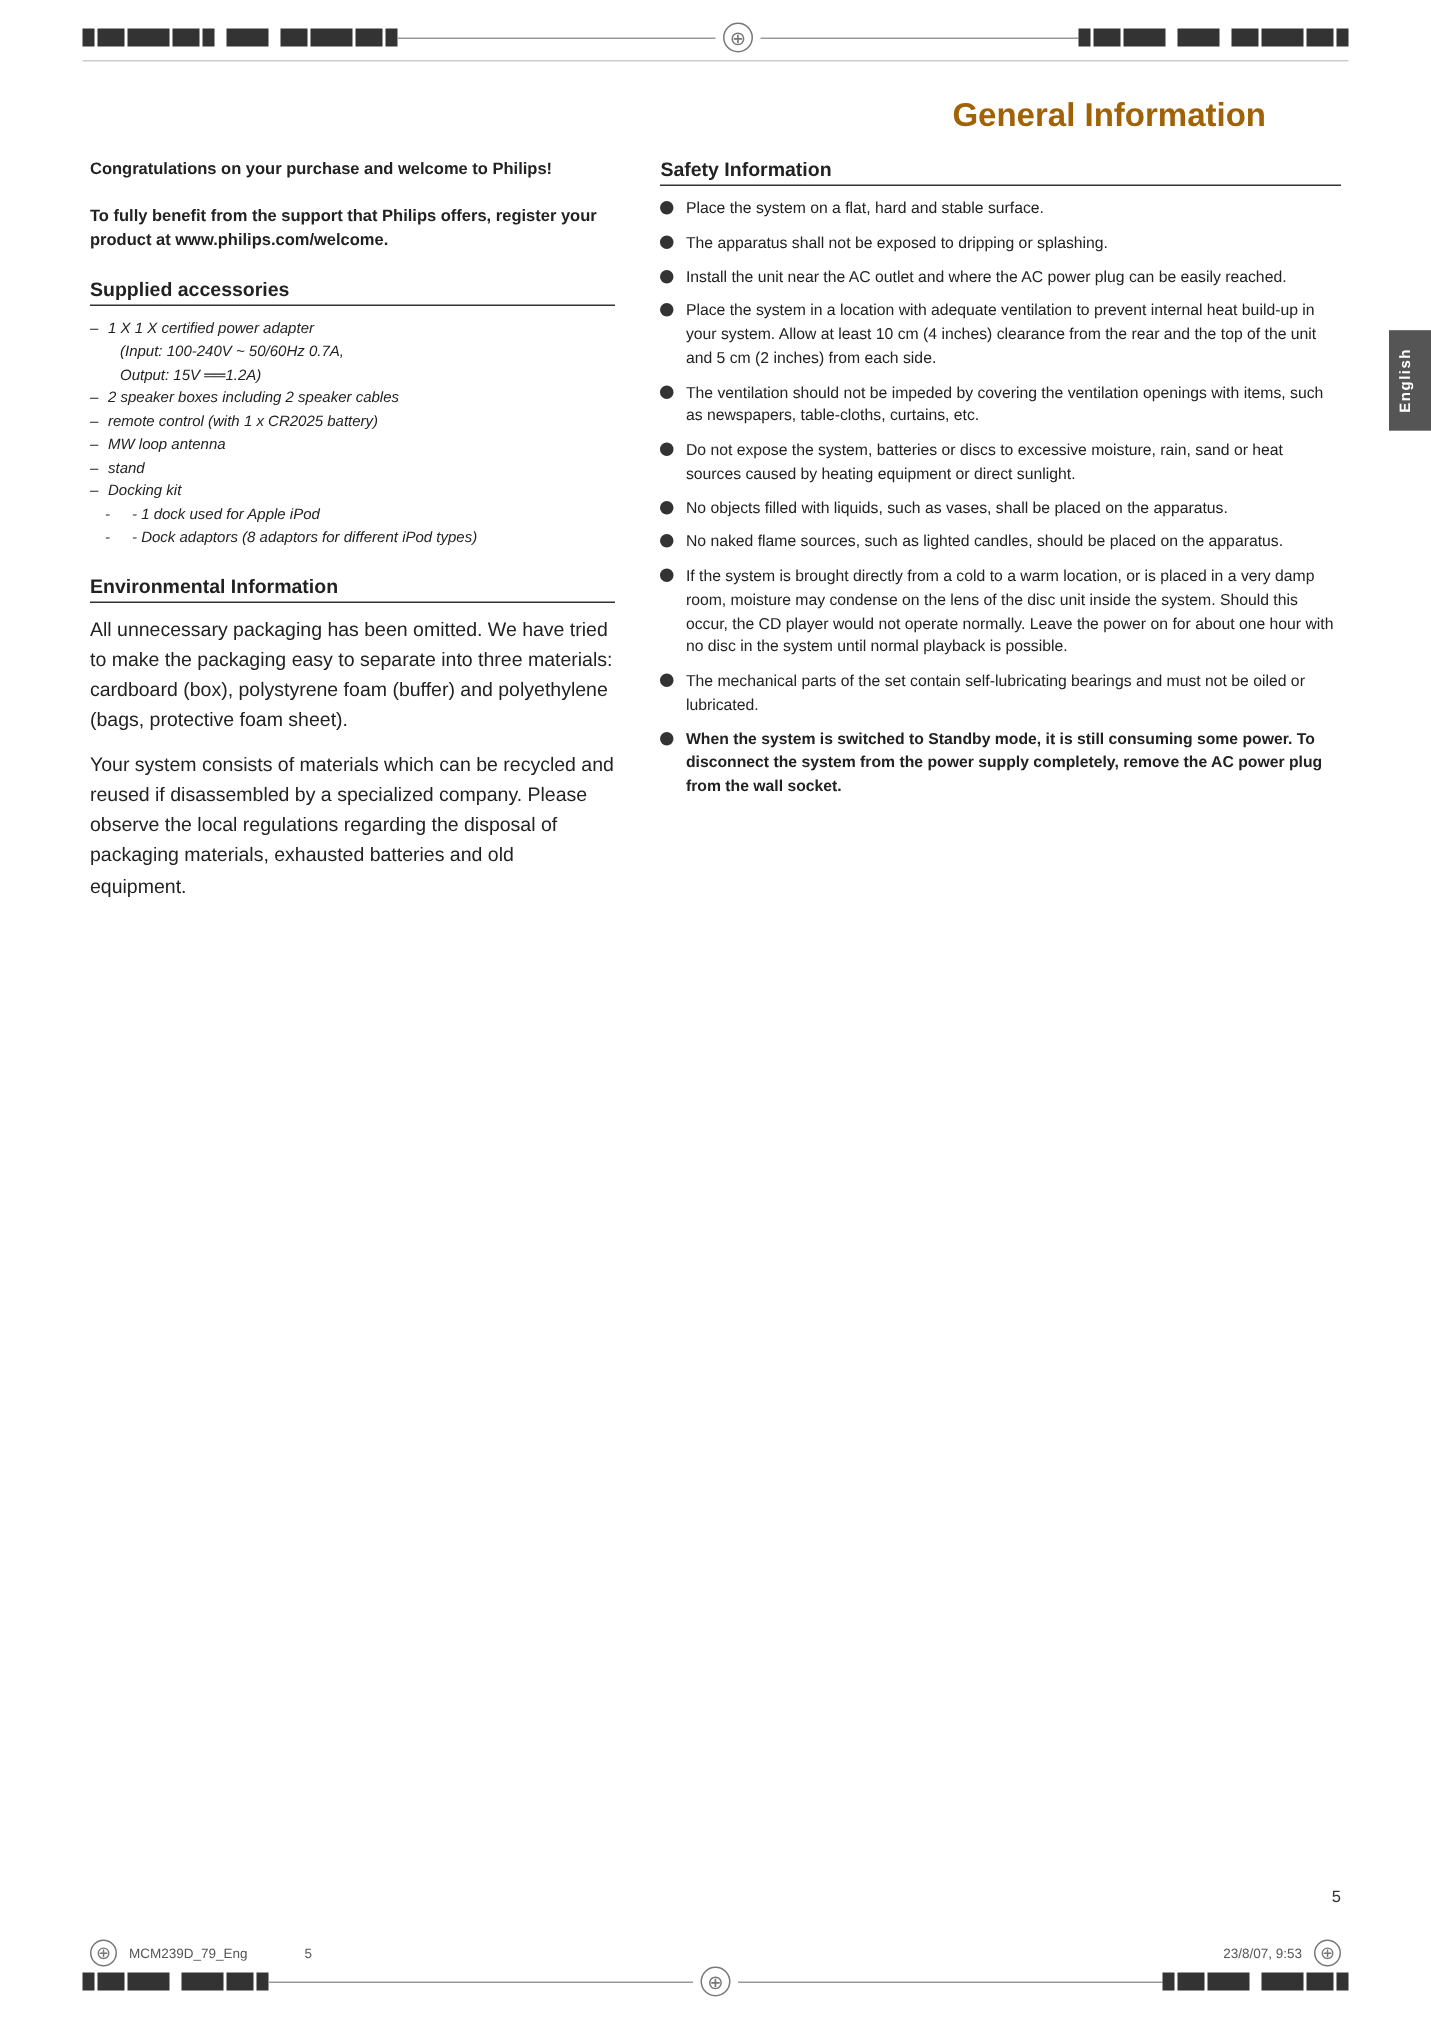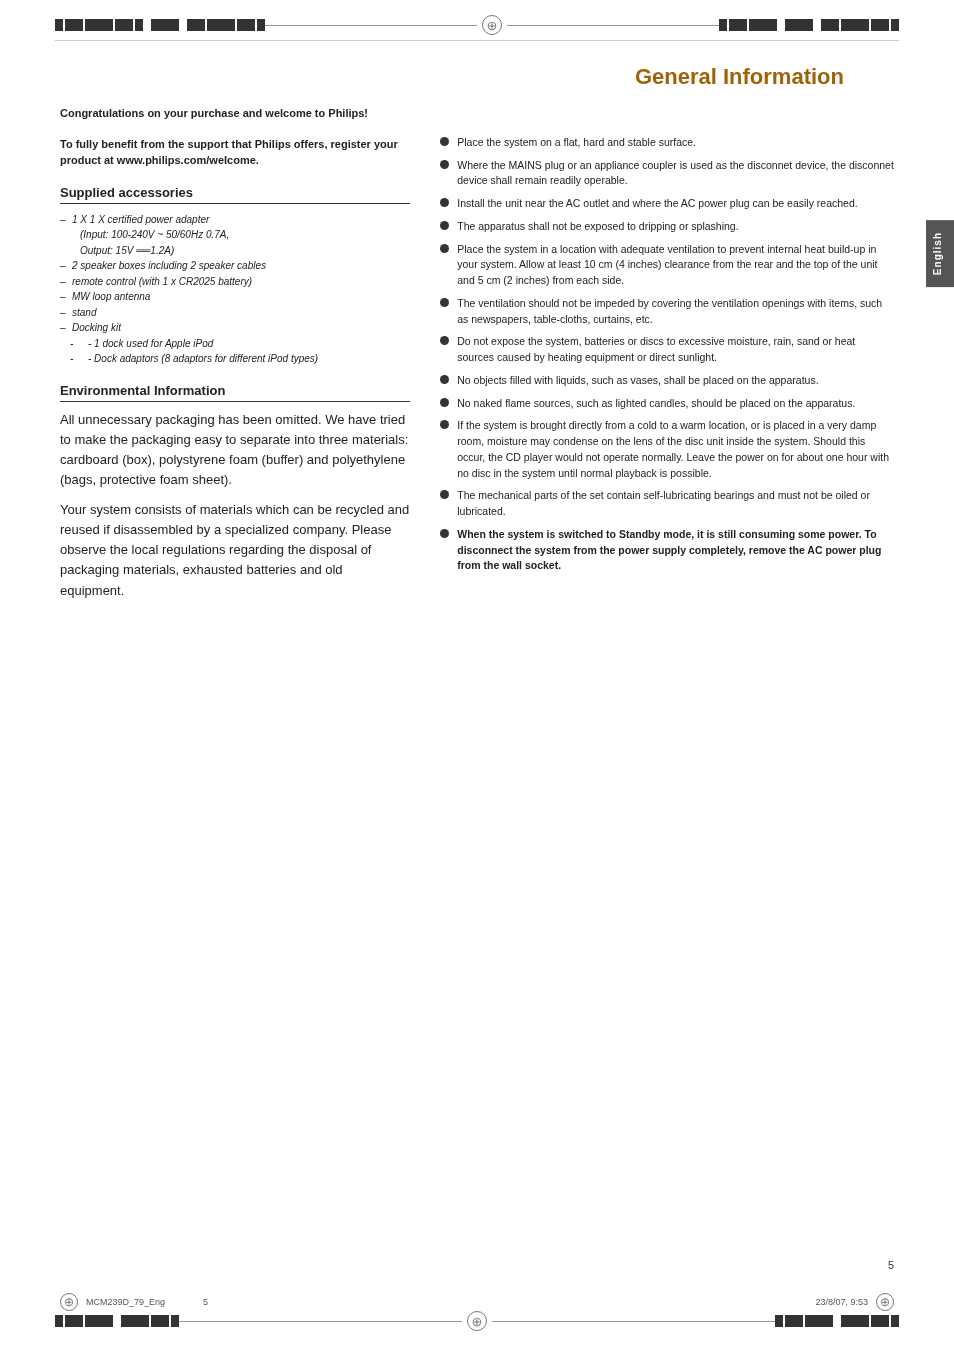--- a/index.html
+++ b/index.html
@@ -40,21 +40,20 @@
       transform: rotate(180deg);
       padding: 12px 6px;
       letter-spacing: 1px;
     }
 
     
     .main-content {
       display: flex;
       padding: 10px 60px 20px 60px;
       gap: 30px;
-      align-items: center;
     }
 
     
     .left-column {
       width: 42%;
       flex-shrink: 0;
     }
 
     
     .right-column {
@@ -272,36 +271,33 @@
     </ul>
 
     <div class="env-section">
       <div class="section-title">Environmental Information</div>
       <p class="env-text">All unnecessary packaging has been omitted. We have tried to make the packaging easy to separate into three materials: cardboard (box), polystyrene foam (buffer) and polyethylene (bags, protective foam sheet).</p>
       <p class="env-text">Your system consists of materials which can be recycled and reused if disassembled by a specialized company. Please observe the local regulations regarding the disposal of packaging materials, exhausted batteries and old equipment.</p>
     </div>
   </div>
 
   <div class="right-column">
+    <div class="section-title">Safety Information</div>
     <ul class="safety-list">
       <li>
         <span class="bullet"></span>
         <span>Place the system on a flat, hard and stable surface.</span>
       </li>
       <li>
         <span class="bullet"></span>
-        <span>Where the MAINS plug or an appliance coupler is used as the disconnet device, the disconnet device shall remain readily operable.</span>
+        <span>The apparatus shall not be exposed to dripping or splashing.</span>
       </li>
       <li>
         <span class="bullet"></span>
         <span>Install the unit near the AC outlet and where the AC power plug can be easily reached.</span>
-      </li>
-      <li>
-        <span class="bullet"></span>
-        <span>The apparatus shall not be exposed to dripping or splashing.</span>
       </li>
       <li>
         <span class="bullet"></span>
         <span>Place the system in a location with adequate ventilation to prevent internal heat build-up in your system. Allow at least 10 cm (4 inches) clearance from the rear and the top of the unit and 5 cm (2 inches) from each side.</span>
       </li>
       <li>
         <span class="bullet"></span>
         <span>The ventilation should not be impeded by covering the ventilation openings with items, such as newspapers, table-cloths, curtains, etc.</span>
       </li>
       <li>

